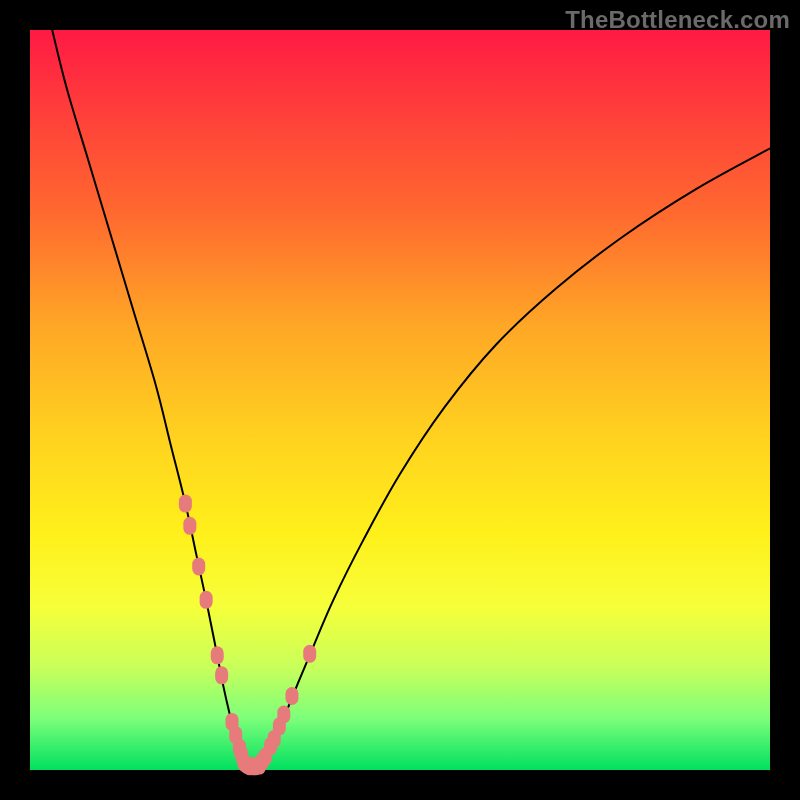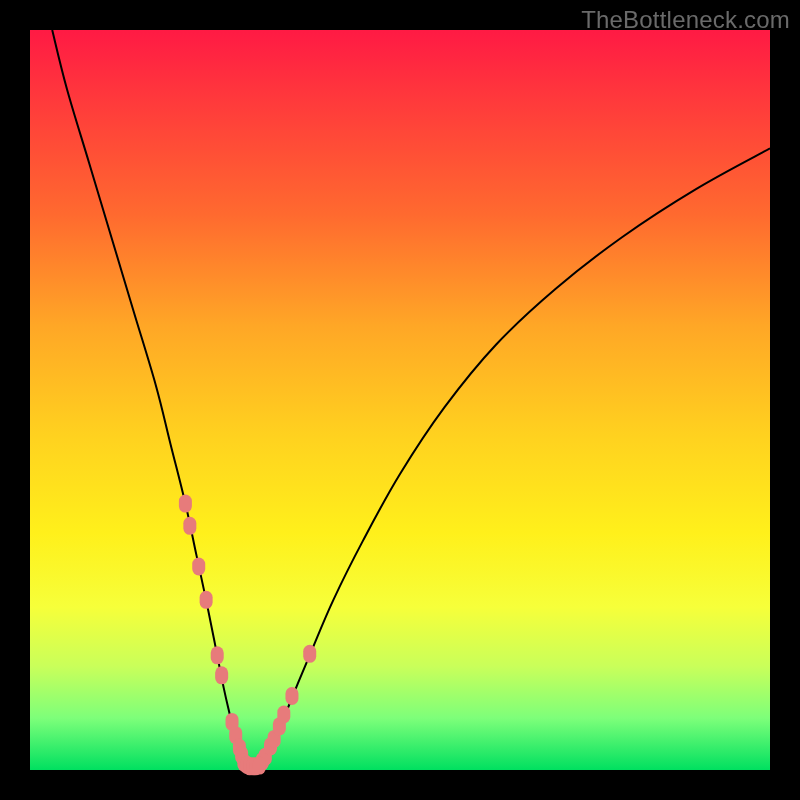--- a/index.html
+++ b/index.html
@@ -10,21 +10,21 @@
       #ff3b3b 10%,
       #ff6a2f 25%,
       #ffa726 40%,
       #ffd21f 55%,
       #fff01b 68%,
       #f6ff3a 78%,
       #c9ff5a 86%,
       #7dff7a 93%,
       #00e060 100%);
   }
-  .watermark{position:absolute;top:6px;right:10px;color:#6a6a6a;font-size:24px;font-weight:400;letter-spacing:.2px}
+  .watermark{position:absolute;top:6px;right:10px;color:#6a6a6a;font-size:24px;font-weight:700;letter-spacing:.2px}
   svg{position:absolute;left:30px;top:30px;width:740px;height:740px;overflow:visible}
   .curve{fill:none;stroke:#000;stroke-width:2}
   .dot{fill:#e77b7b;stroke:none}
 </style>
 </head>
 <body>
 
 <div class="frame">
   <div class="plot"></div>
   <div class="watermark">TheBottleneck.com</div>

